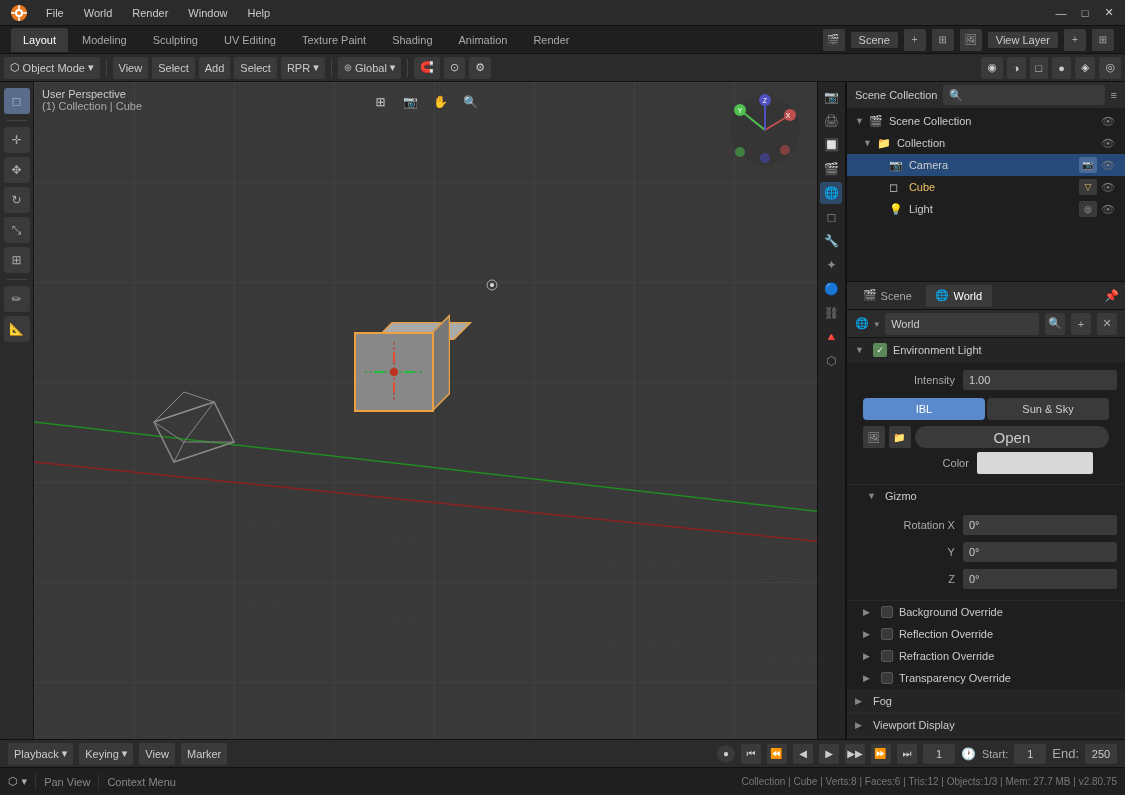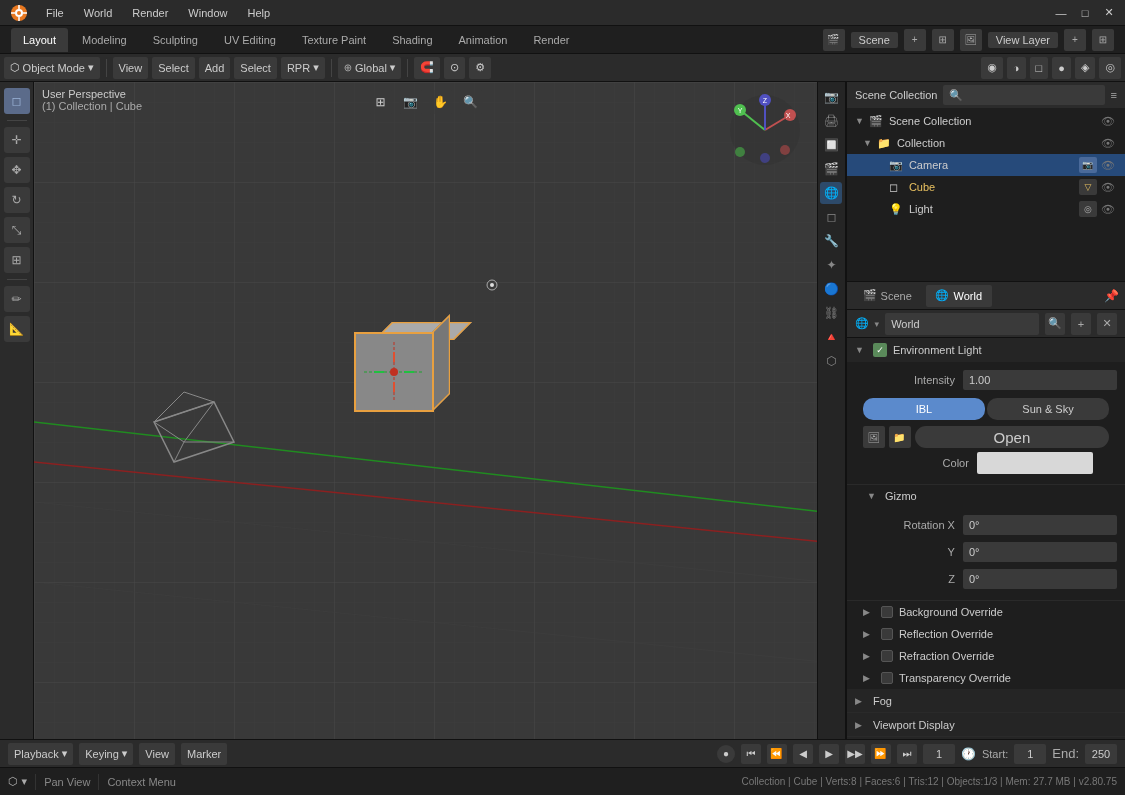--- a/index.html
+++ b/index.html
@@ -364,21 +364,21 @@
 
     
     .ibl-row {
       display: flex; gap: 2px;
       margin: 6px 8px;
     }
     .ibl-btn {
       flex: 1;
       height: 22px;
       background: #3a3a3a;
-      border-radius: 10px;
+      border-radius: 4px;
       display: flex; align-items: center; justify-content: center;
       font-size: 11px; color: #ccc; cursor: pointer;
     }
     .ibl-btn.active { background: #5b8acc; color: #fff; }
 
     
     .open-row {
       margin: 4px 8px;
       display: flex; gap: 4px; align-items: center;
     }

